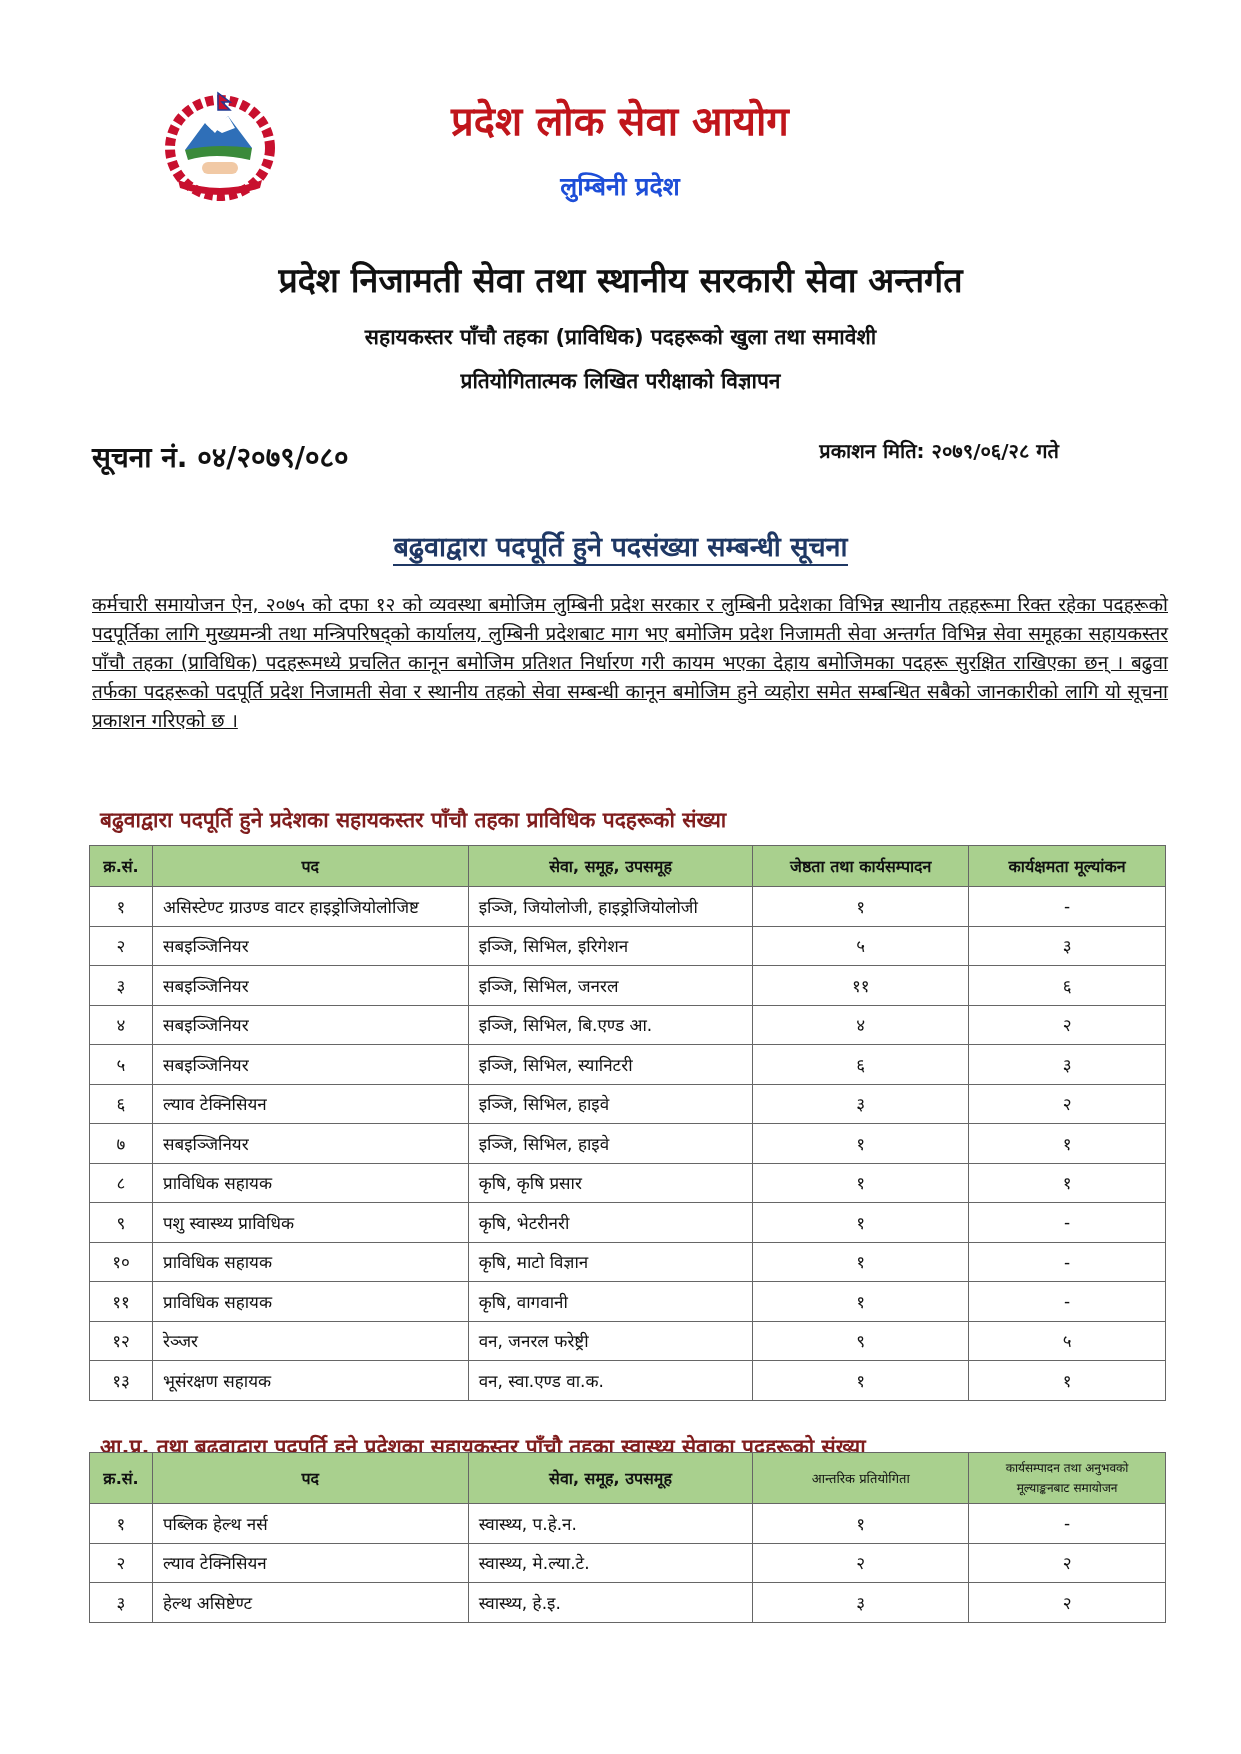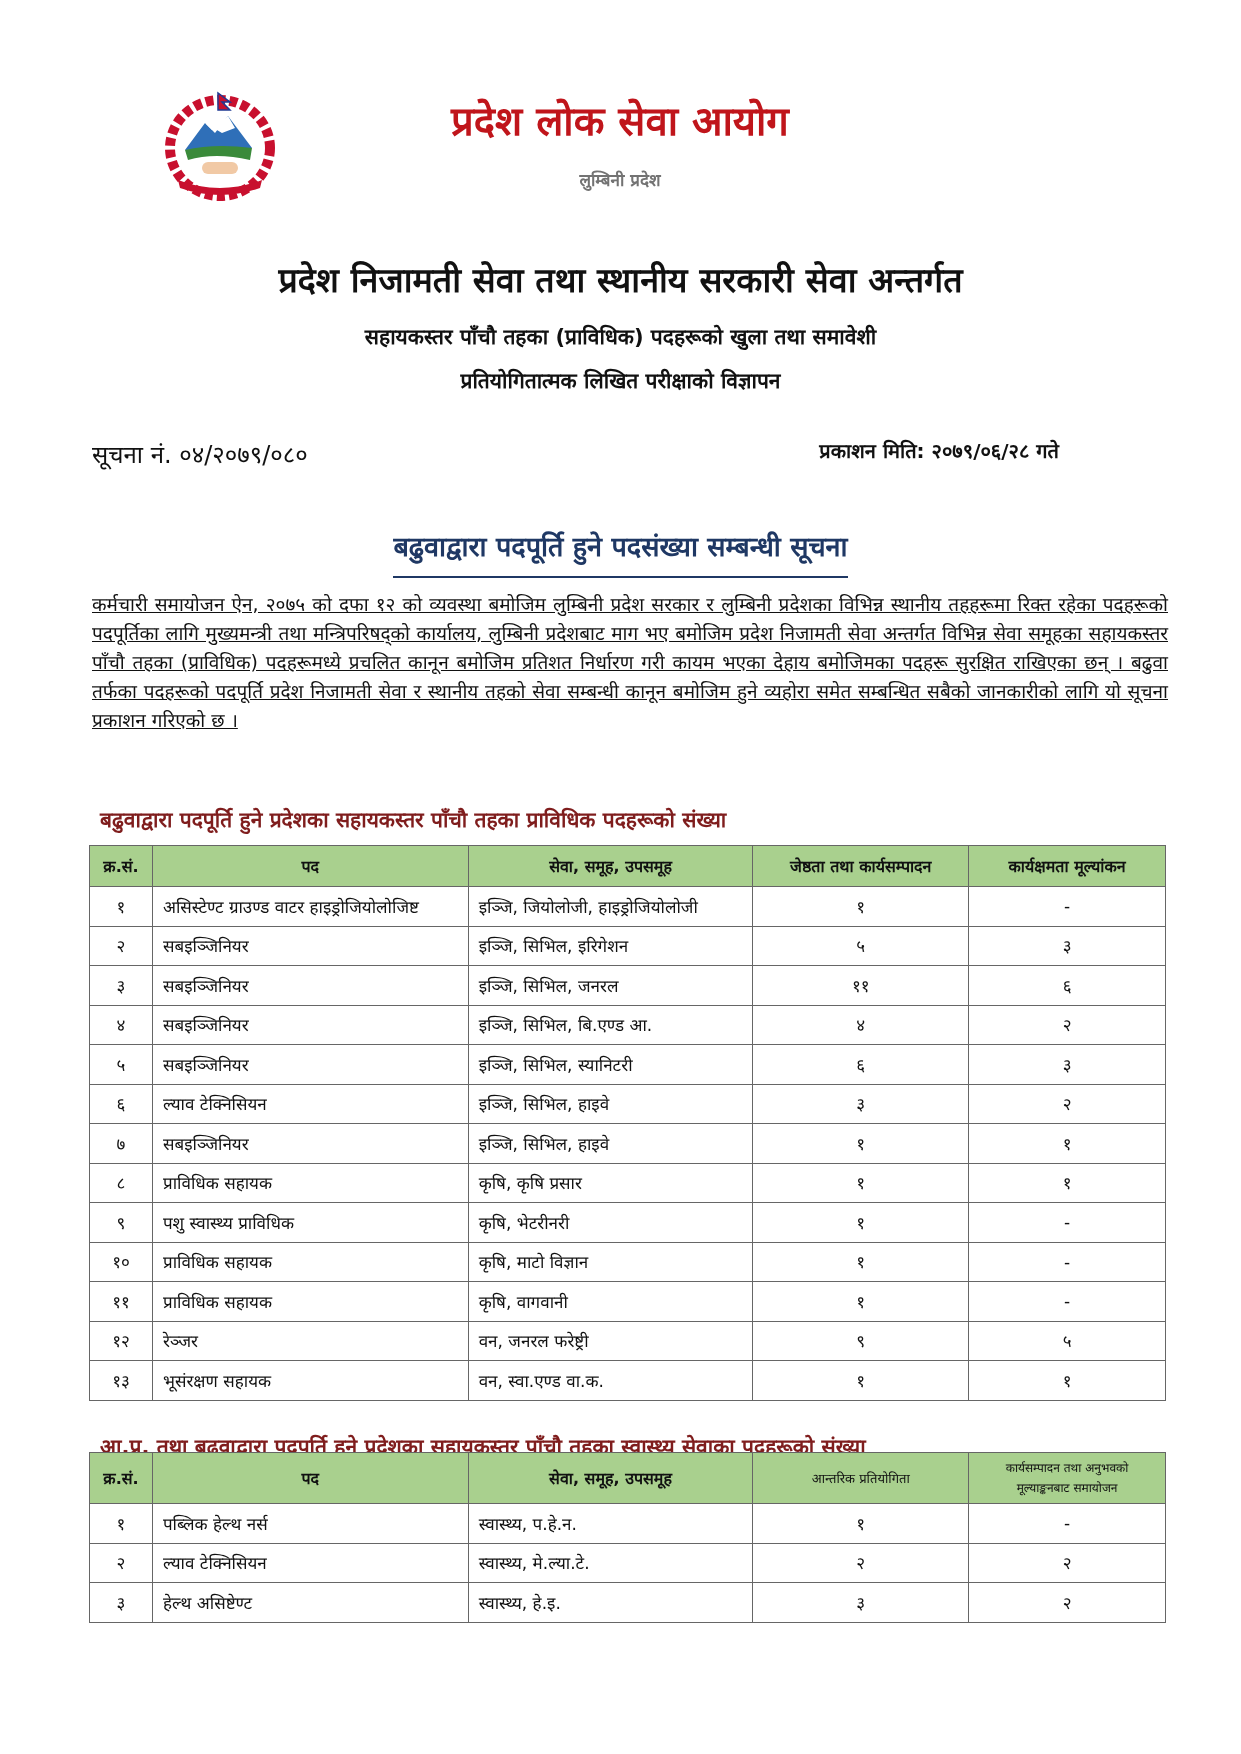--- a/index.html
+++ b/index.html
@@ -1,28 +1,28 @@
 <!DOCTYPE html>
 <html><head>
 <meta charset="utf-8">
 <style>
   html, body { margin:0; padding:0; background:#ffffff; }
   body { width:1241px; height:1754px; position:relative; font-family:"DejaVu Sans","Liberation Sans",sans-serif; color:#111; overflow:hidden; }
   .abs { position:absolute; }
   #logo { left:160px; top:88px; width:120px; height:115px; }
   #org-title { left:300px; top:92px; width:640px; text-align:center; font-size:40px; font-weight:bold; color:#c0151b; }
-  #org-sub { left:430px; top:168px; width:380px; text-align:center; font-size:17px; color:#737373; font-weight:bold; }
+  #org-sub { left:430px; top:168px; width:380px; text-align:center; font-size:25px; color:#1d4ed8; font-weight:bold; }
   #main-heading { left:80px; top:256px; width:1081px; text-align:center; font-size:34px; font-weight:bold; color:#111; }
   .subhead { left:80px; width:1081px; text-align:center; font-size:21px; font-weight:bold; }
   #subhead-1 { top:322px; }
   #subhead-2 { top:366px; }
-  #notice-no { left:92px; top:437px; font-size:24px; font-weight:normal; }
+  #notice-no { left:92px; top:437px; font-size:28px; font-weight:bold; }
   #pub-date { right:182px; top:437px; font-size:20px; font-weight:bold; }
   #section-title { left:80px; top:527px; width:1081px; text-align:center; }
-  #section-title span { font-size:27px; font-weight:bold; color:#1f3864; border-bottom:2px solid #1f3864; padding-bottom:14px; }
+  #section-title span { font-size:27px; font-weight:bold; color:#1f3864; border-bottom:2px solid #1f3864; padding-bottom:2px; }
   #body-para { left:92px; top:590px; width:1076px; font-size:19px; line-height:29px; text-align:justify;text-decoration:underline; }
   .tbl-caption { left:100px; font-size:21px; font-weight:bold; color:#7f1d1d; border-bottom:2px solid #1f3864; padding-bottom:17px; }
   #caption-1 { top:805px; }
   #caption-2 { top:1412px;margin-top:20px; }
   table { position:absolute; border-collapse:collapse; left:89px; width:1077px; font-size:17px; }
   th, td { border:1.6px solid #666; }
   th { background:#a9d08e; font-weight:bold; height:38px; font-size:16px; }
   td { height:38.5px; padding:0 10px; }
   td.c { text-align:center; }
   #table-1 { top:845px; }

